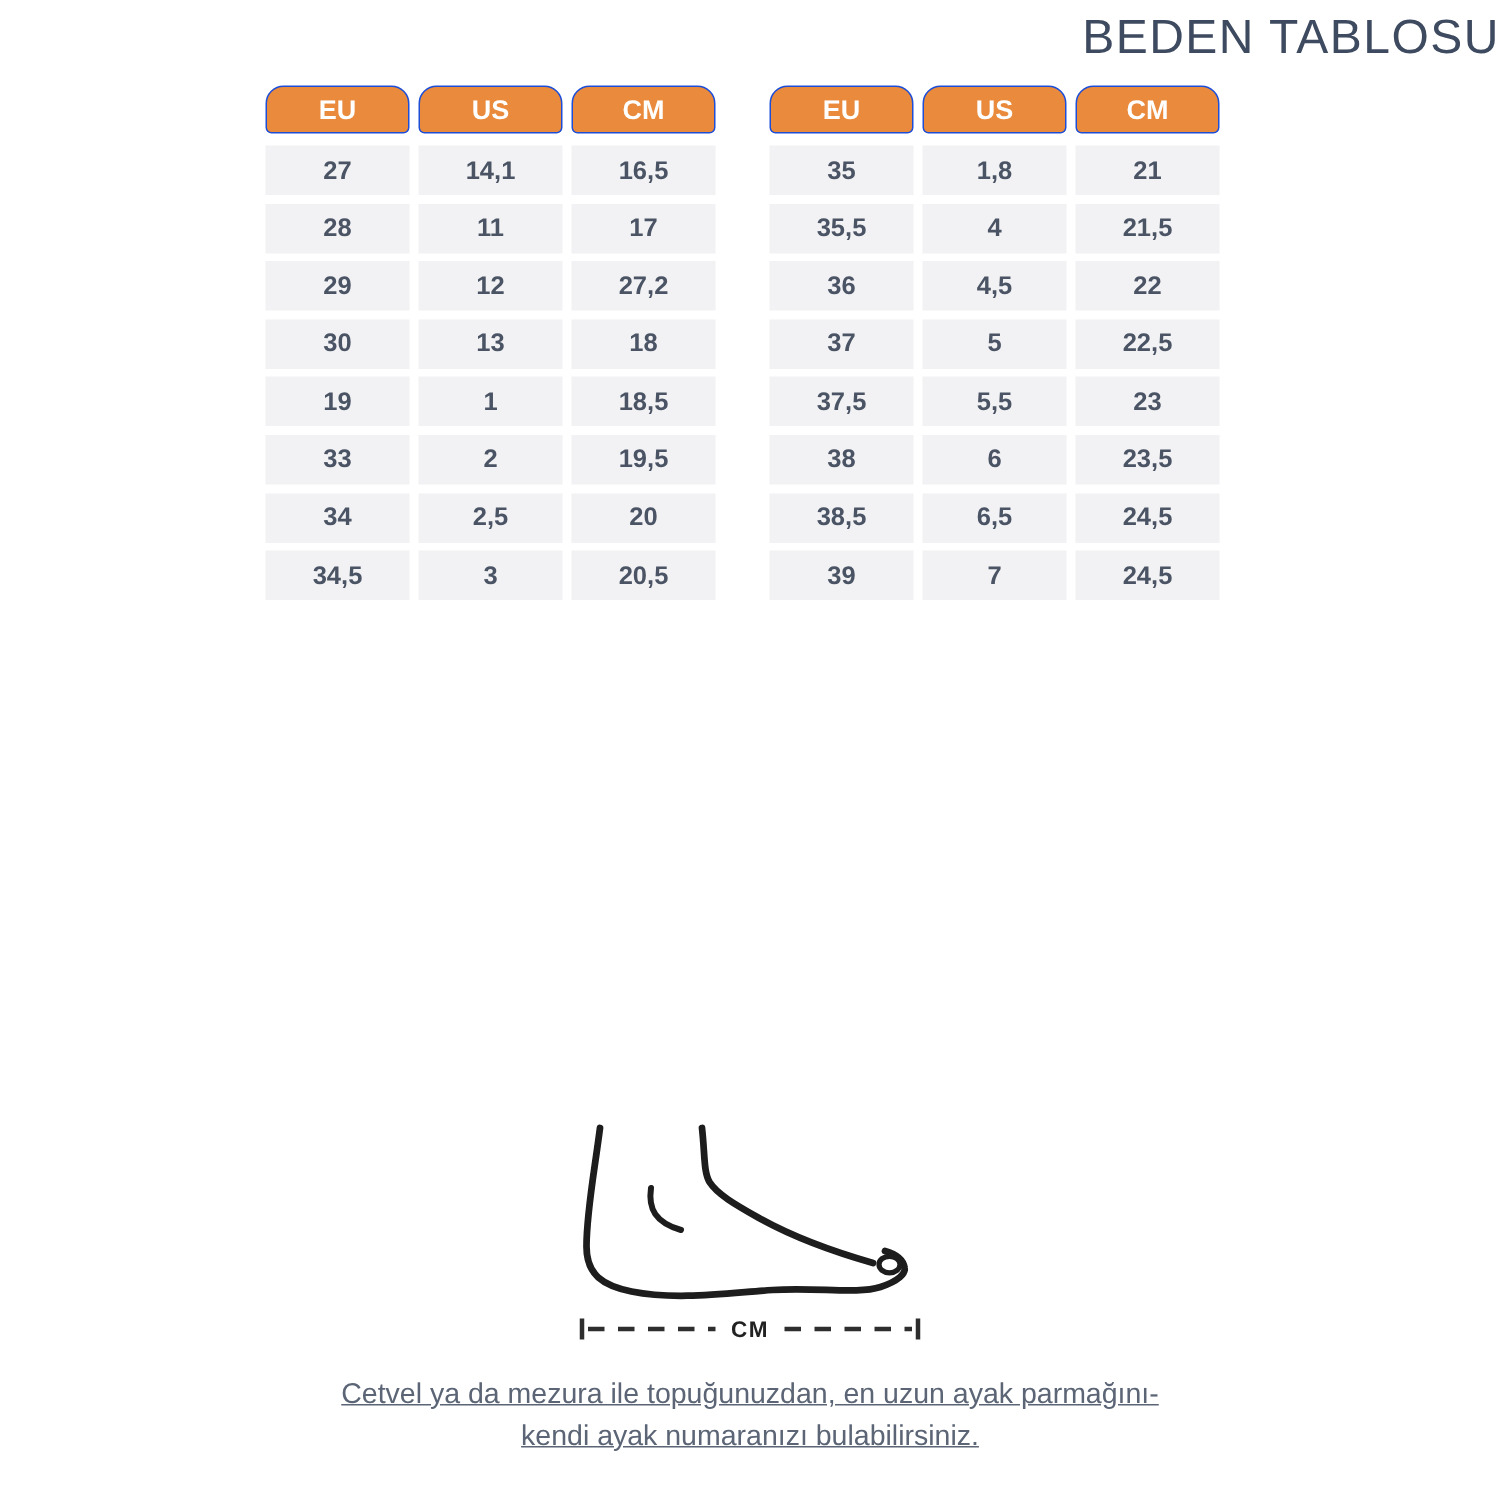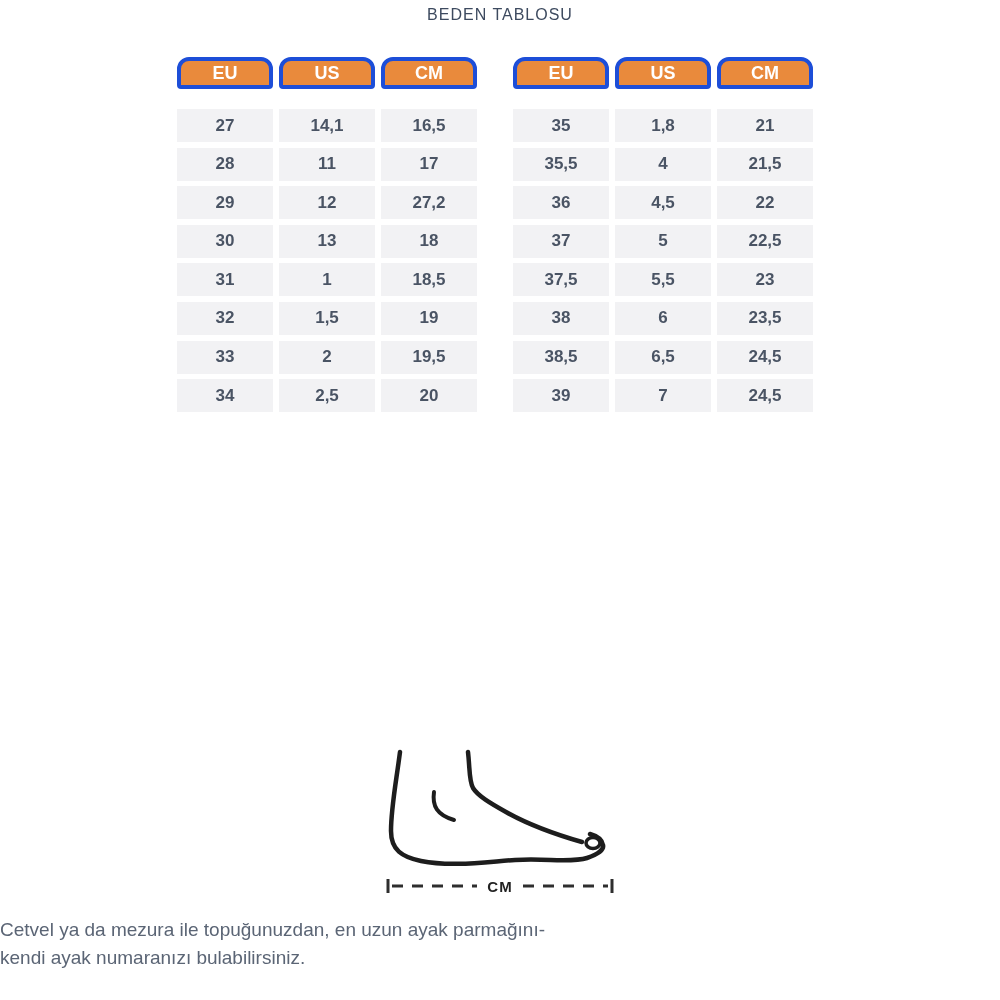--- a/index.html
+++ b/index.html
@@ -10,51 +10,51 @@
     height: 1000px;
     background: #ffffff;
     font-family: "Liberation Sans", sans-serif;
     overflow: hidden;
   }
   .page-title {
     position: absolute;
     top: 6px;
     left: 0;
     width: 100%;
-    text-align: center;
-    font-size: 16px;
+    text-align: right;
+    font-size: 32px;
     font-weight: 400;
     letter-spacing: 1px;
     color: #3d4a5f;
   }
   .size-table {
     position: absolute;
     top: 57px;
     width: 300px;
   }
   .size-table.left  { left: 177px; }
   .size-table.right { left: 513px; }
   .thead {
     display: flex;
     gap: 6px;
   }
   .th {
     width: 96px;
     height: 32px;
     background: #e98a3c;
-    border: 4px solid #1d4ed8;
+    border: 1px solid #1d4ed8;
     border-radius: 12px 12px 4px 4px;
     color: #ffffff;
     font-weight: 700;
     font-size: 18px;
     display: flex;
     align-items: center;
     justify-content: center;
   }
-  .tbody { margin-top: 20px; }
+  .tbody { margin-top: 8px; }
   .tr {
     display: flex;
     gap: 6px;
     margin-bottom: 5.6px;
   }
   .td {
     width: 96px;
     height: 33px;
     background: #f2f2f4;
     color: #4a5464;
@@ -76,24 +76,25 @@
     left: 385px;
     top: 876px;
     width: 230px;
     height: 20px;
   }
   .note {
     position: absolute;
     top: 916px;
     left: 0;
     width: 100%;
-    text-align: left;
+    text-align: center;
     font-size: 19px;
     line-height: 28px;
     color: #5b6575;
+    text-decoration: underline;
   }
 </style>
 </head>
 <body>
 
 <div class="page">
 
   <div class="page-title">BEDEN TABLOSU</div>
 
   <div class="size-table left">
@@ -117,38 +118,38 @@
           <div class="td">29</div>
           <div class="td">12</div>
           <div class="td">27,2</div>
         </div>
         <div class="tr">
           <div class="td">30</div>
           <div class="td">13</div>
           <div class="td">18</div>
         </div>
         <div class="tr">
-          <div class="td">31</div>
+          <div class="td">19</div>
           <div class="td">1</div>
           <div class="td">18,5</div>
-        </div>
-        <div class="tr">
-          <div class="td">32</div>
-          <div class="td">1,5</div>
-          <div class="td">19</div>
         </div>
         <div class="tr">
           <div class="td">33</div>
           <div class="td">2</div>
           <div class="td">19,5</div>
         </div>
         <div class="tr">
           <div class="td">34</div>
           <div class="td">2,5</div>
           <div class="td">20</div>
+        </div>
+        <div class="tr">
+          <div class="td">34,5</div>
+          <div class="td">3</div>
+          <div class="td">20,5</div>
         </div>
       </div>
   </div>
 
   <div class="size-table right">
     <div class="thead">
         <div class="th">EU</div>
         <div class="th">US</div>
         <div class="th">CM</div>
       </div>

